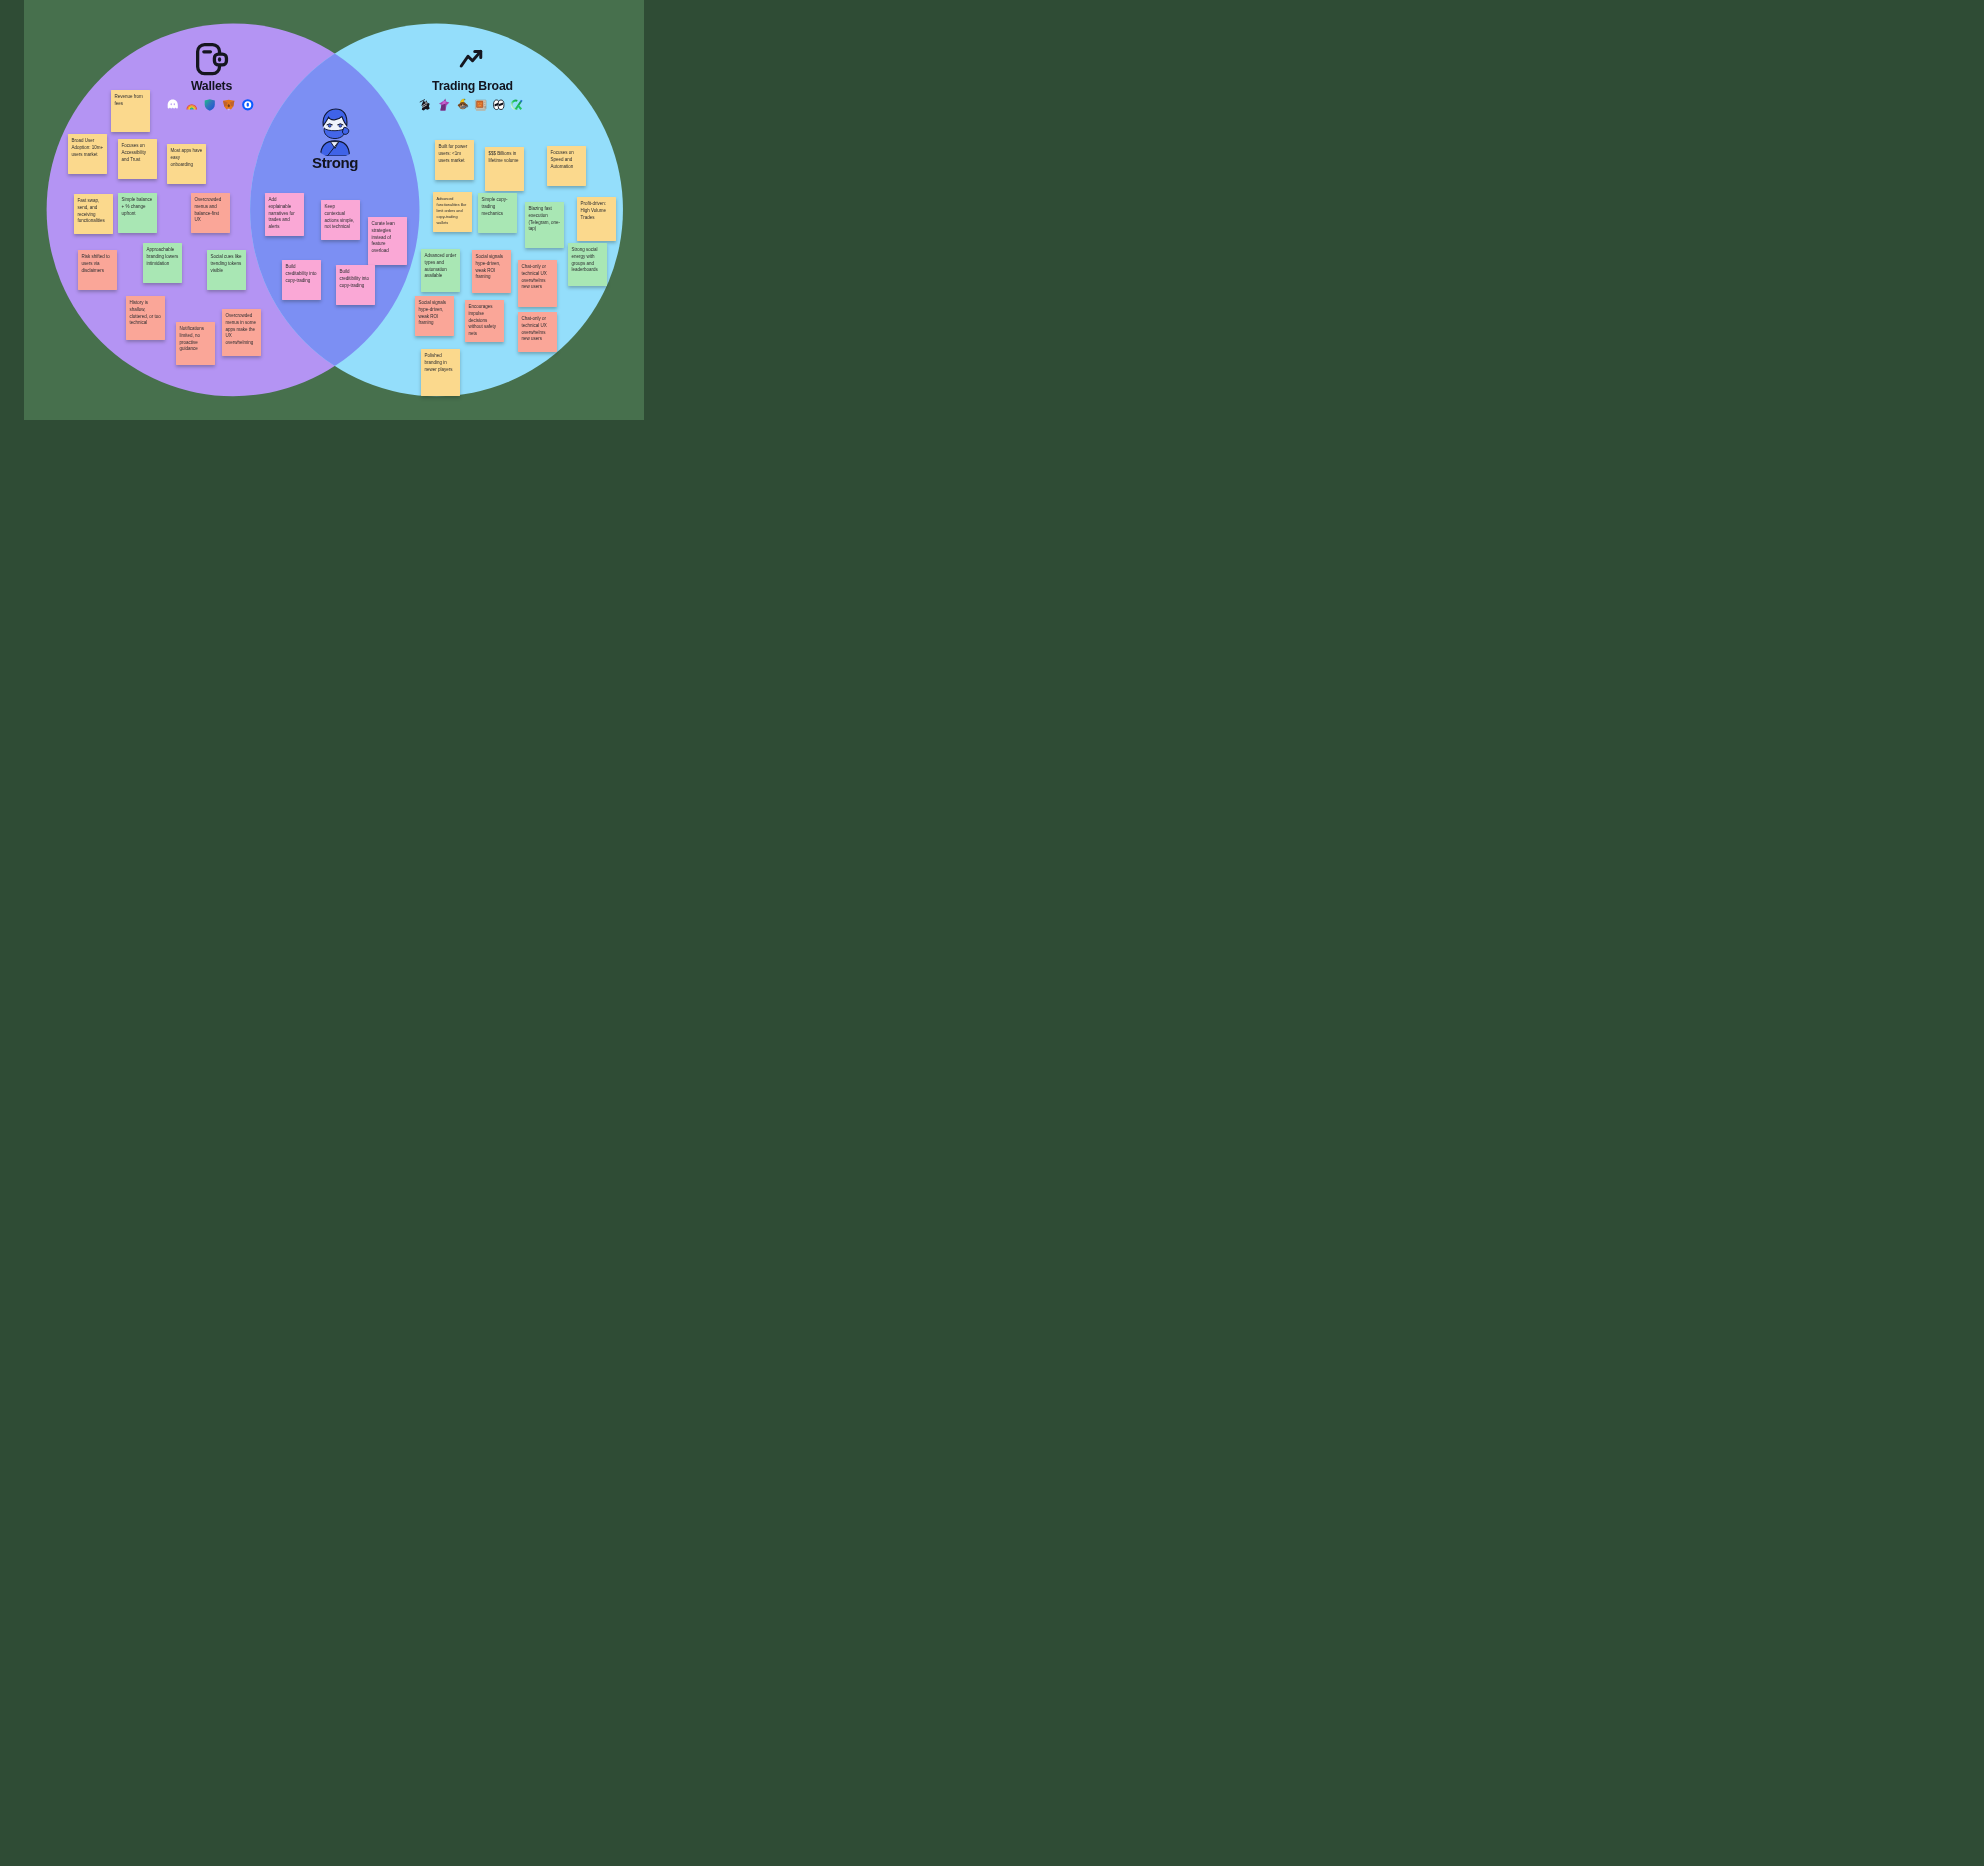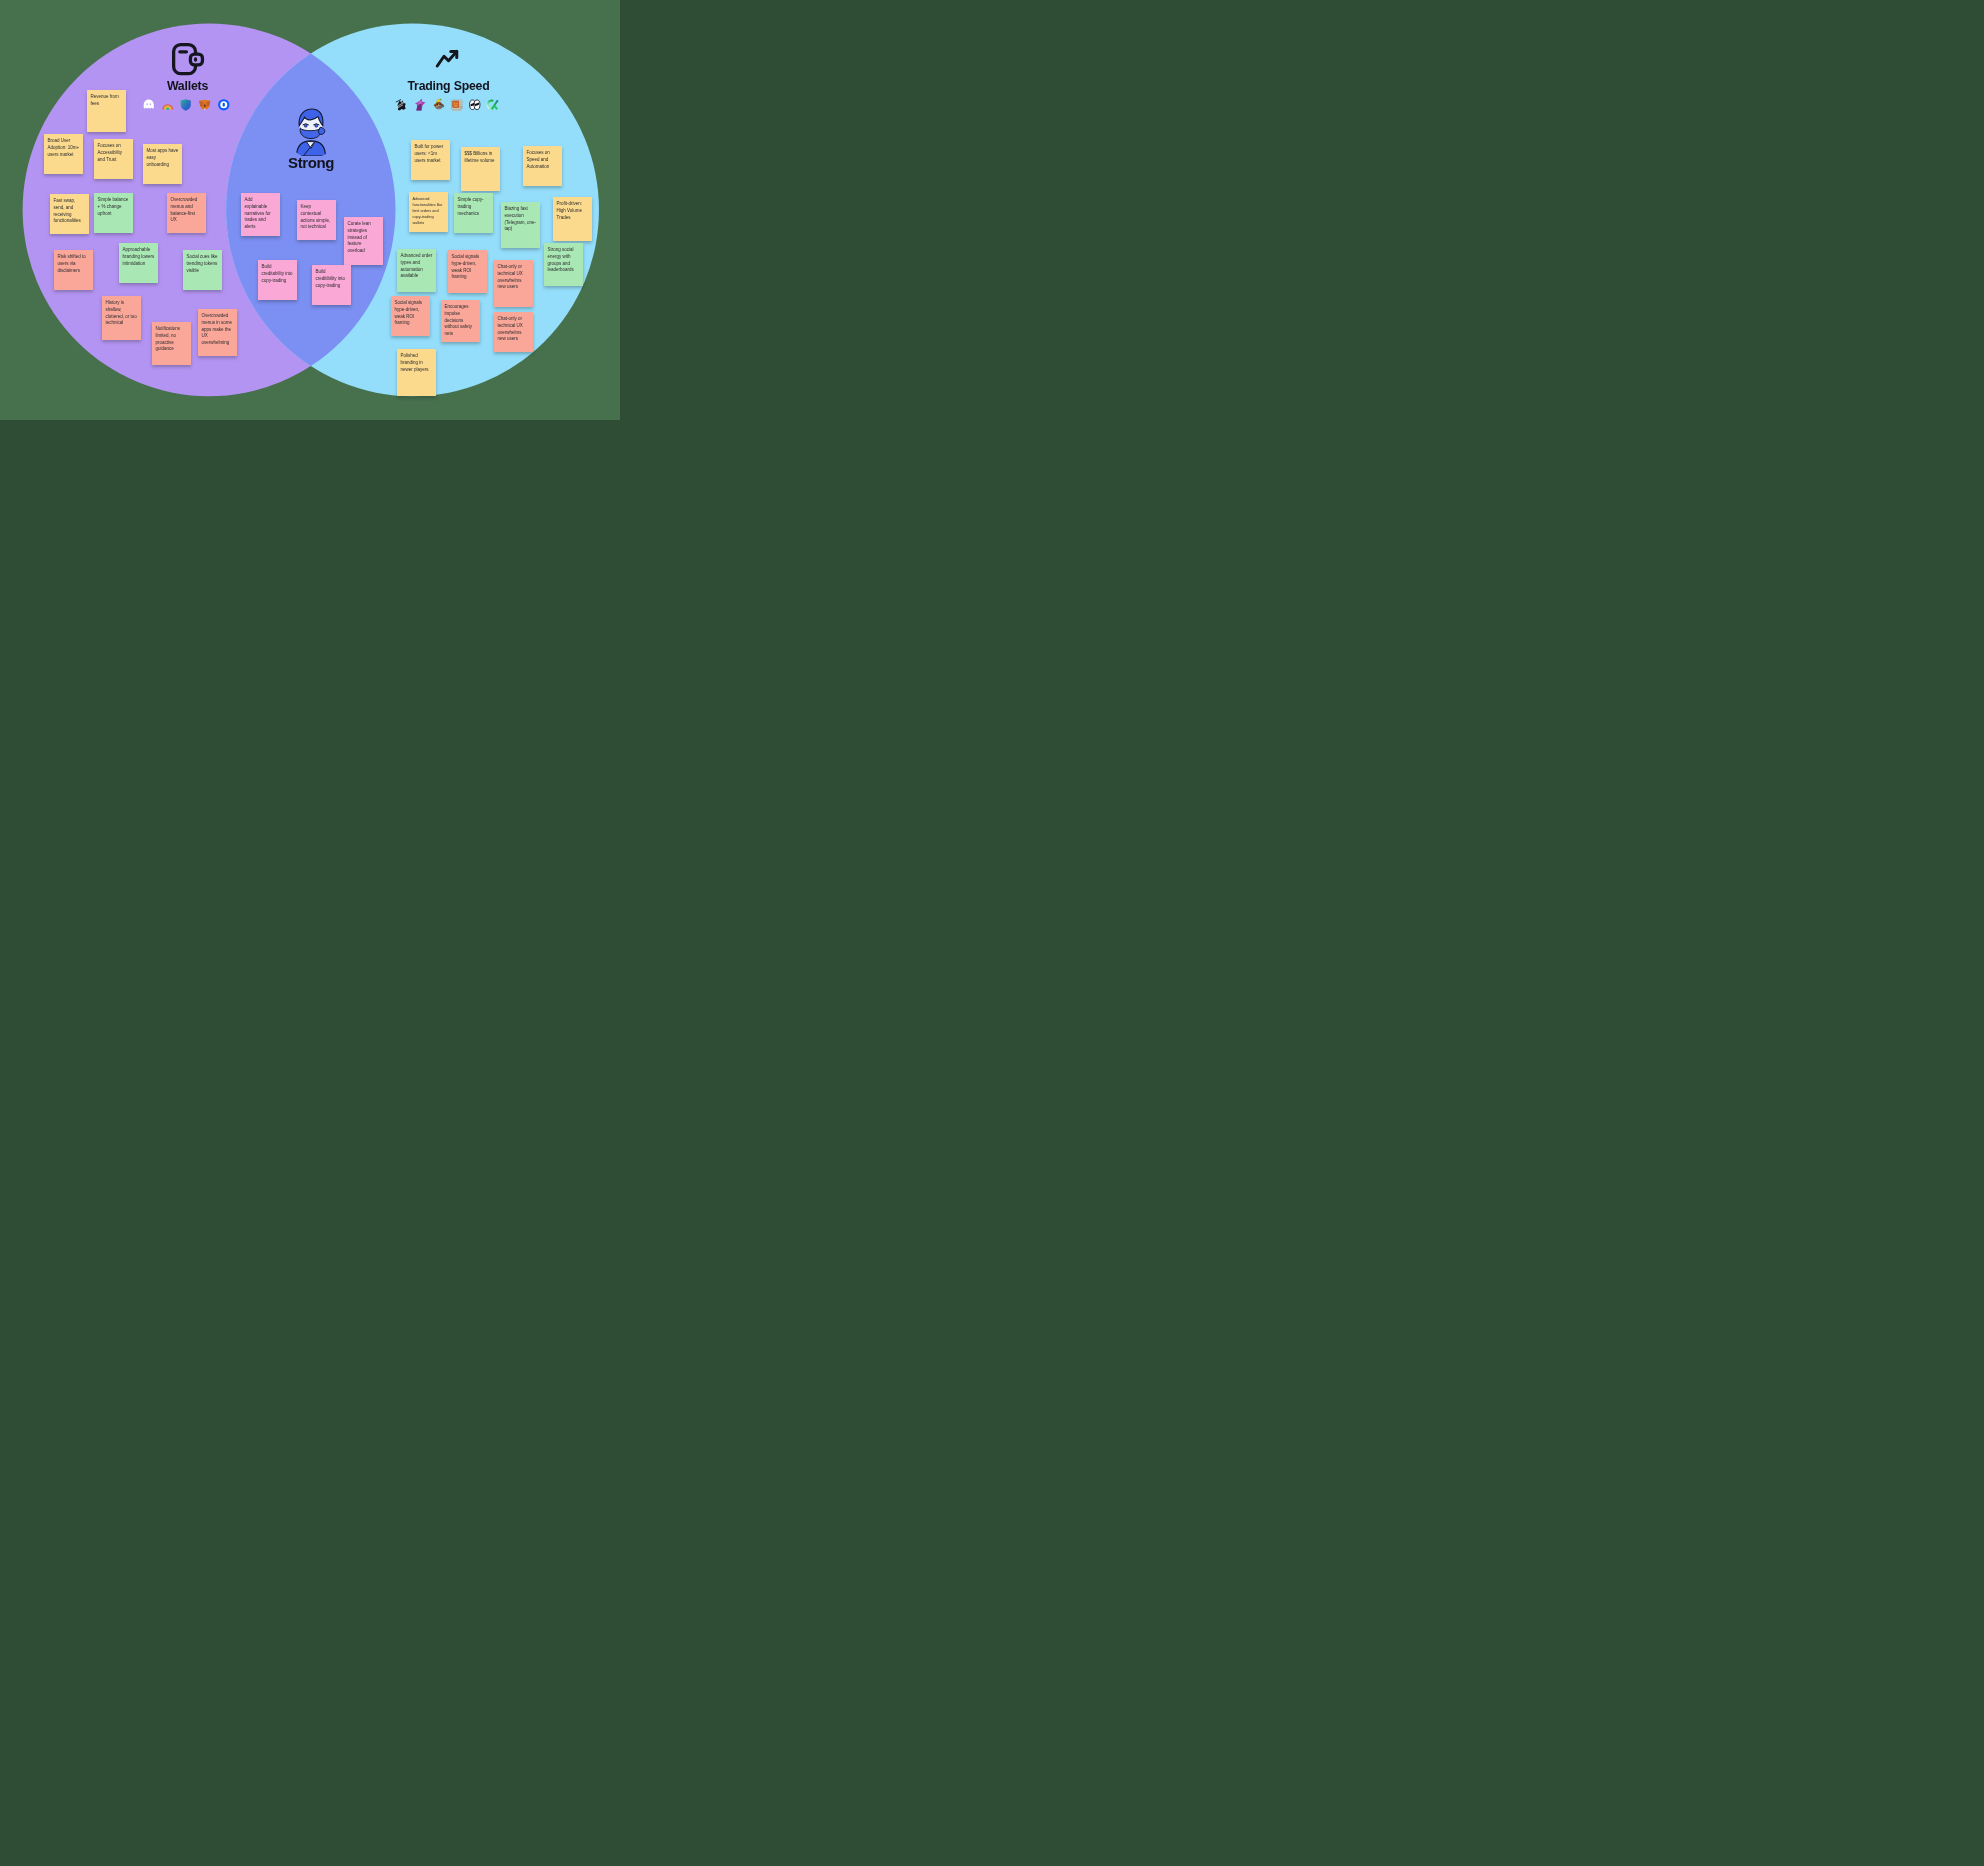--- a/index.html
+++ b/index.html
@@ -5,20 +5,21 @@
   :root{
     --purple_circle:#b494f3; --blue_circle:#94defb; --overlap_lens:#7c8ff3;
     --note_yellow:#fbd98d; --note_green:#a9e7b4; --note_salmon:#faa698; --note_pink:#faa8d6;
     --board_bg:#47704d; --title_text:#12141f; --note_text:#2d2d2f;
   }
   html,body{margin:0;padding:0;background:#2f4c35;}
   .board{
     position:relative; width:620px; height:420px; overflow:hidden;
     background:var(--board_bg);
     font-family:"Liberation Sans", sans-serif;
+    margin-left:24px;
   }
   .venn{position:absolute; inset:0;}
   .hdr-title{
     position:absolute; text-align:center; font-weight:700; color:var(--title_text);
     letter-spacing:-0.2px;
   }
   .icon-row{position:absolute; display:flex; align-items:center;}
   .icon-row .appicon{display:inline-flex; width:13.5px; height:13.5px;}
   .icon-row.w{gap:5.2px;} .icon-row.t{gap:4.8px;}
   .appicon svg{width:100%; height:100%;}
@@ -107,21 +108,21 @@
       </svg>
     </span>
   </div>
 
   <div style="position:absolute;left:435px;top:48px;width:27px;height:20.6px;">
     <svg viewBox="0 0 72 56">
       <path d="M6 48 L24 22 L36 34 L58 9" stroke="#15161f" stroke-width="8" fill="none" stroke-linecap="round" stroke-linejoin="round"></path>
       <path d="M42 9 H58 V25" stroke="#15161f" stroke-width="8" fill="none" stroke-linecap="round" stroke-linejoin="round"></path>
     </svg>
   </div>
-  <div class="hdr-title" style="left:399px;top:79px;width:99px;font-size:12.3px;">Trading Speed</div>
+  <div class="hdr-title" style="left:399px;top:79px;width:99px;font-size:12.3px;">Trading Broad</div>
   <div class="icon-row t" style="left:395px;top:98px;">
     <span class="appicon">
       <svg viewBox="0 0 48 48">
         <path fill="#15151c" d="M10 42l3-16-5 2 4-10 4-8 6 4 4-6 3 8 9 4-3 9 3 8-7 5-8-3-6 5z"></path>
         <path d="M4 14l16-8" stroke="#15151c" stroke-width="3" stroke-linecap="round"></path>
         <path d="M14 26l12-7" stroke="#fff" stroke-width="2.4" stroke-linecap="round"></path>
         <path d="M13 33l14-8" stroke="#fff" stroke-width="2.4" stroke-linecap="round"></path>
         <path d="M22 14l7 5" stroke="#fff" stroke-width="2.2" stroke-linecap="round"></path>
       </svg>
     </span>

